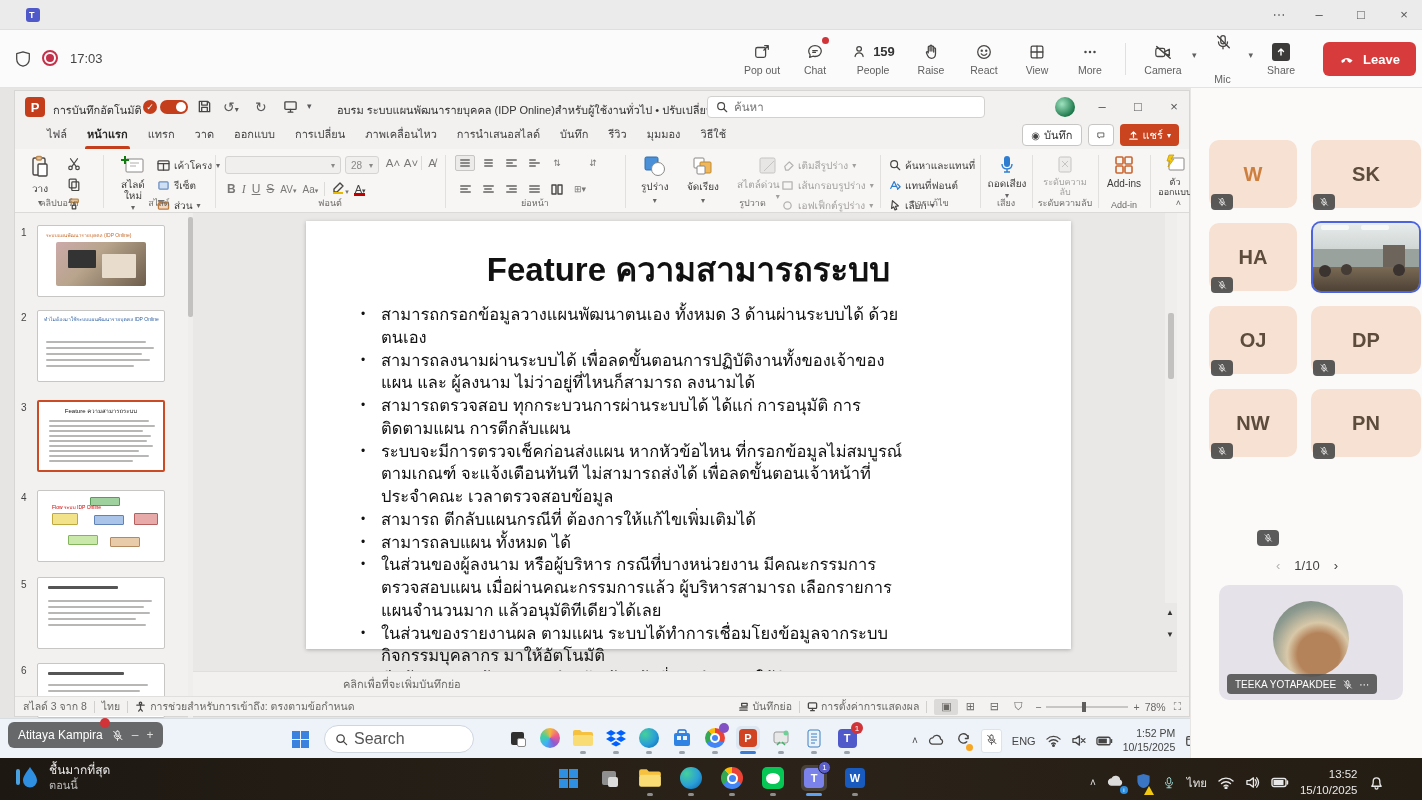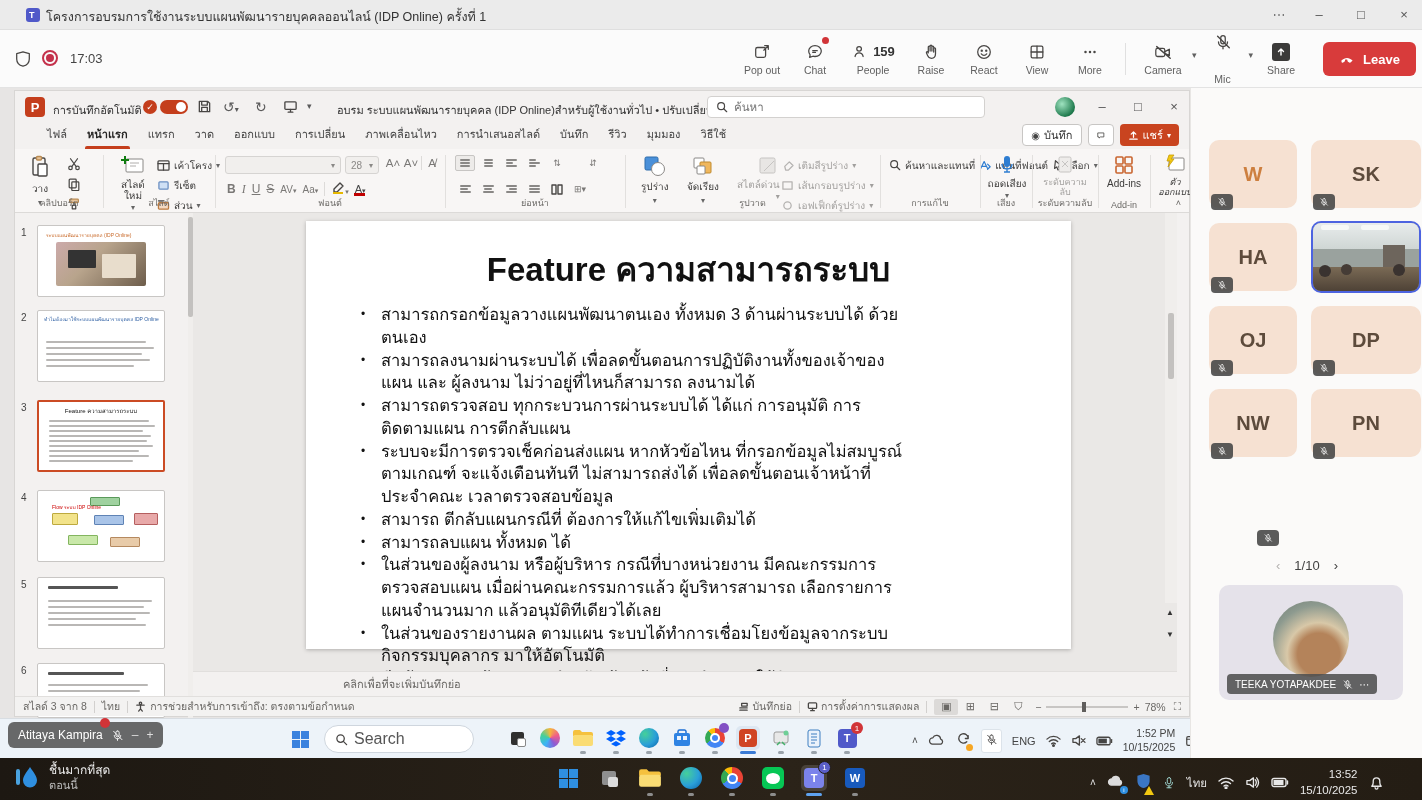--- a/index.html
+++ b/index.html
@@ -95,21 +95,20 @@
 </style>
 </head>
 <body>
 
 <div id="stage">
 
   <div id="t-titlebar" class="abs flex">
     <div class="abs" style="left:26px;top:8px;width:14px;height:14px;border-radius:3px;background:#5059c9;">
       <div style="position:absolute;left:3px;top:2px;color:#fff;font-size:9px;font-weight:700;">T</div>
     </div>
-    <div class="abs title" style="left:46px;top:7px;">โครงการอบรมการใช้งานระบบแผนพัฒนารายบุคคลออนไลน์ (IDP Online) ครั้งที่ 1</div>
     <div class="abs winctl" style="left:1262px;top:7px;">⋯</div>
     <div class="abs winctl" style="left:1302px;top:7px;">–</div>
     <div class="abs winctl" style="left:1344px;top:7px;">□</div>
     <div class="abs winctl" style="left:1387px;top:7px;">×</div>
   </div>
 
   <div id="t-toolbar" class="abs">
     <svg class="ic abs" style="left:14px;top:20px" width="18" height="18" viewBox="0 0 20 20">
         <path d="M10 2l7 2v6c0 4-3 7-7 8-4-1-7-4-7-8V4z"></path>
       </svg>
@@ -497,21 +496,21 @@
             <svg class="ic" width="13" height="11" viewBox="0 0 14 12" style="stroke:#b5b3b1;">
                 <circle cx="7" cy="6" r="4"></circle>
               </svg>
             <span>เอฟเฟ็กต์รูปร่าง</span>
               <span style="font-size:8px;">▾</span>
           </div>
         </div>
         <div class="grp-label" style="left:610px;width:255px;">รูปวาด</div>
         <div class="gdiv" style="left:865px;"></div>
 
-        <div class="abs" style="left:874px;top:8px;display:flex;flex-direction:row;gap:4px;">
+        <div class="abs" style="left:874px;top:8px;display:flex;flex-direction:column;gap:4px;">
           <div class="rsm">
             <svg class="ic" width="12" height="12" viewBox="0 0 14 14">
                 <circle cx="6" cy="6" r="4"></circle>
                 <path d="M9 9l3.5 3.5"></path>
               </svg>
             <span>ค้นหาและแทนที่</span>
           </div>
           <div class="rsm">
             <svg class="ic" width="12" height="12" viewBox="0 0 14 14">
                 <path d="M2 11L6 3l4 8M3.5 8.5h5M10 6l3 3-3 3" stroke="#2e7dd1"></path>
@@ -560,21 +559,21 @@
           <span>Add-ins</span>
         </div>
         <div class="grp-label" style="left:1083px;width:52px;">Add-in</div>
         <div class="gdiv" style="left:1135px;"></div>
 
         <div class="abs rbig" style="left:1140px;top:5px;width:40px;">
           <svg width="24" height="22" viewBox="0 0 24 22">
               <rect x="6" y="4" width="15" height="12" rx="1" fill="#fff" stroke="#8a8886"></rect>
               <path d="M6 1l-2 6h3l-2 6 6-8H8l3-4z" fill="#f2c811" stroke="#c79c08" stroke-width=".8"></path>
             </svg>
-          <span style="text-align:center;line-height:1.1;font-size:9px;font-style:italic;">ตัวออกแบบ</span>
+          <span style="text-align:center;line-height:1.1;font-size:9px;">ตัวออกแบบ</span>
         </div>
         <div class="abs" style="right:8px;bottom:4px;font-size:9px;color:#6b6966;">˄</div>
       </div>
 
       <div id="thumbs" class="abs">
         <div class="tnum" style="top:14px;">1</div>
         <div class="thumb" style="top:12px;">
           <div style="position:absolute;left:8px;top:5px;font-size:5px;color:#c96a2a;white-space:nowrap;">ระบบแผนพัฒนารายบุคคล (IDP Online)</div>
           <div style="position:absolute;left:18px;top:16px;width:90px;height:44px;background:linear-gradient(135deg,#caa 0%,#b8a48c 40%,#6d5d4b 100%);border-radius:2px;"></div>
           <div style="position:absolute;left:30px;top:24px;width:28px;height:18px;background:#333;border-radius:1px;"></div>

